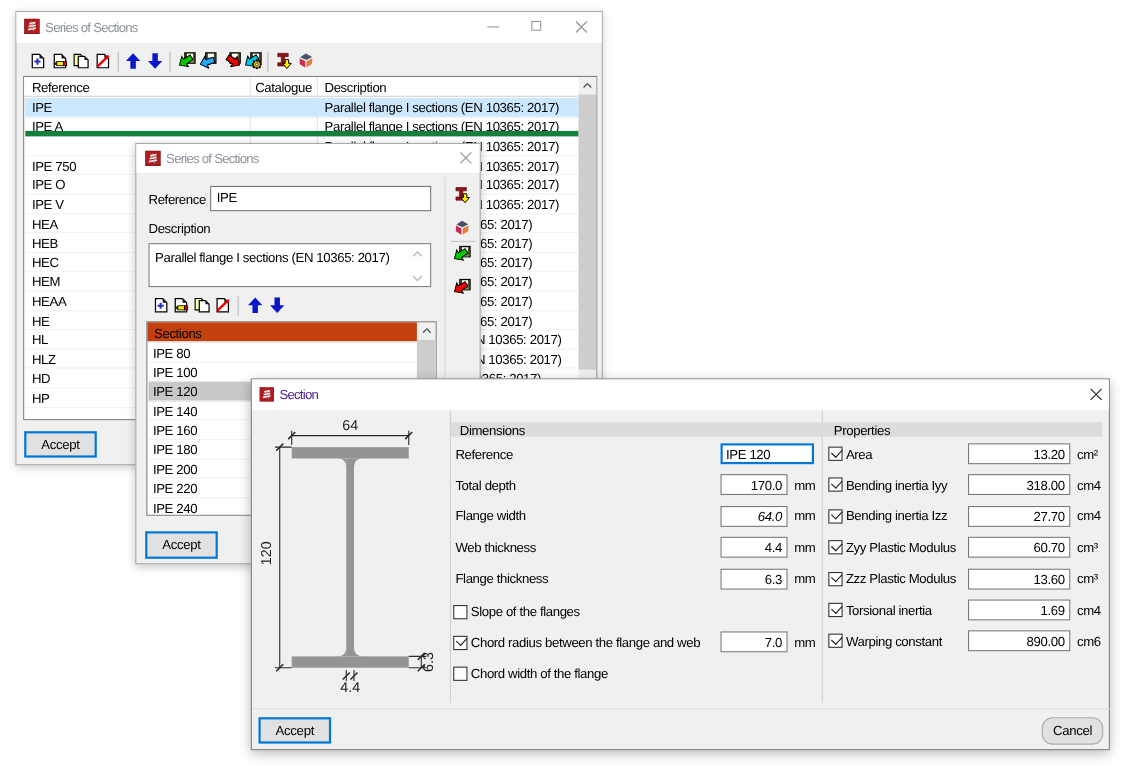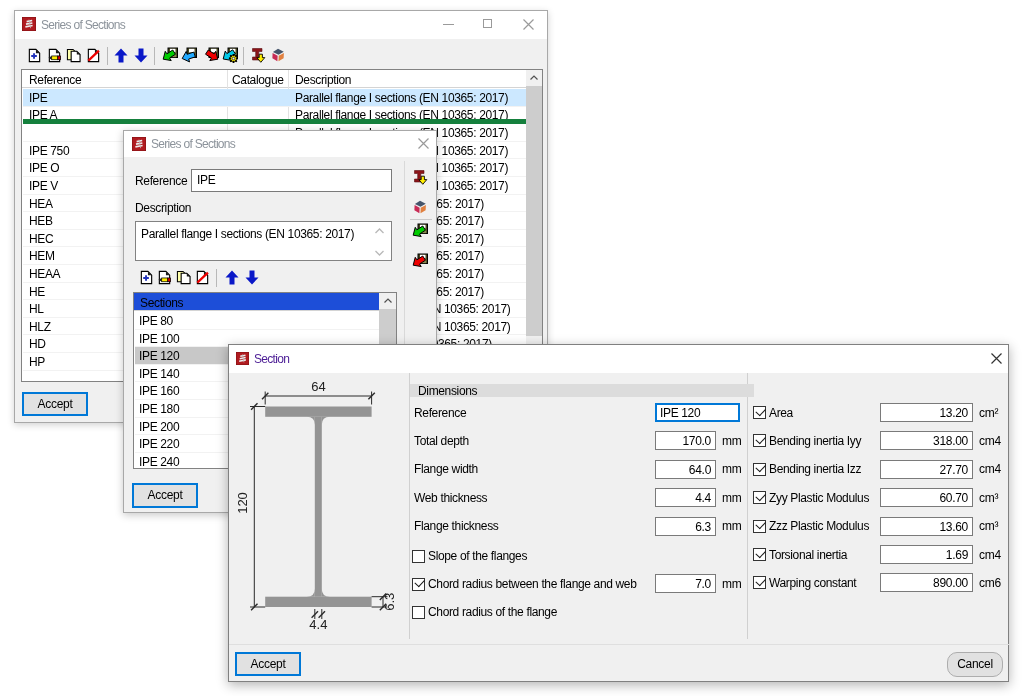--- a/index.html
+++ b/index.html
@@ -302,21 +302,21 @@
         </svg>
       </div>
       <div class="abs" style="left:121px;top:3px;">
         <svg width="14" height="15" viewBox="0 0 14 15">
           <polygon points="7,14.5 13.5,7.5 9.5,7.5 9.5,0.5 4.5,0.5 4.5,7.5 0.5,7.5" fill="#0a18c8"></polygon>
         </svg>
       </div>
     </div>
 
   <div class="abs" style="left:9px; top:161px; width:264px; height:177px; background:#fff; border:1px solid #828282;">
-    <div class="abs" style="left:0; top:0; width:100%; height:18px; background:#1d4ed8; border-bottom:1px solid #d4d4d4;">
+    <div class="abs" style="left:0; top:0; width:100%; height:18px; background:#c2410c; border-bottom:1px solid #d4d4d4;">
       <div class="lbl" style="left:6px; top:3px;">Sections</div>
     </div>
     <div id="t2rows">
       <div class="row" style="left:1px;top:19.0px;width:244px;height:17.6px;border-bottom:1px solid #f2f2f2;">
           <span class="abs" style="left:4px;top:2px;">IPE 80</span>
         </div>
       <div class="row" style="left:1px;top:36.6px;width:244px;height:17.6px;border-bottom:1px solid #f2f2f2;">
           <span class="abs" style="left:4px;top:2px;">IPE 100</span>
         </div>
       <div class="row" style="left:1px;top:54.2px;width:244px;height:17.6px;background:#c8c8c8;border-bottom:1px solid #f2f2f2;">
@@ -453,21 +453,21 @@
   <div class="inp" style="left:426px;top:58.0px;width:85px;height:19px;border:2px solid #0078d7;">
         <div class="lbl" style="left:3px;top:1px;">IPE 120</div>
       </div>
   <div class="lbl" style="left:185px;top:88.9px;">Total depth</div>
   <div class="inp" style="left:426px;top:86.4px;width:61px;height:19px;">
         <div class="num" style="right:4px;top:2px;left:0;">170.0</div>
       </div>
   <div class="unit" style="left:493px;top:88.9px;">mm</div>
   <div class="lbl" style="left:185px;top:117.3px;">Flange width</div>
   <div class="inp" style="left:426px;top:114.8px;width:61px;height:19px;">
-        <div class="num" style="right:4px;top:2px;left:0;">64.0</div>
+        <div class="num" style="right:4px;top:2px;left:0;font-style:italic;">64.0</div>
       </div>
   <div class="unit" style="left:493px;top:117.3px;">mm</div>
   <div class="lbl" style="left:185px;top:145.7px;">Web thickness</div>
   <div class="inp" style="left:426px;top:143.2px;width:61px;height:19px;">
         <div class="num" style="right:4px;top:2px;left:0;">4.4</div>
       </div>
   <div class="unit" style="left:493px;top:145.7px;">mm</div>
   <div class="lbl" style="left:185px;top:174.1px;">Flange thickness</div>
   <div class="inp" style="left:426px;top:171.6px;width:61px;height:19px;">
         <div class="num" style="right:4px;top:2px;left:0;">6.3</div>
@@ -475,23 +475,26 @@
   <div class="unit" style="left:493px;top:174.1px;">mm</div>
   <div class="ck" style="left:183px;top:204.5px;"></div>
       <div class="lbl" style="left:199px;top:203.5px;">Slope of the flanges</div>
   <div class="ck c" style="left:183px;top:232.9px;"></div>
       <div class="lbl" style="left:199px;top:231.9px;">Chord radius between the flange and web</div>
   <div class="inp" style="left:426px;top:229.4px;width:61px;height:19px;">
         <div class="num" style="right:4px;top:2px;left:0;">7.0</div>
       </div>
   <div class="unit" style="left:493px;top:231.9px;">mm</div>
   <div class="ck" style="left:183px;top:261.3px;"></div>
-      <div class="lbl" style="left:199px;top:260.3px;">Chord radius of the flange</div>
-  </div>
-
+      <div class="lbl" style="left:199px;top:260.3px;">Chord width of the flange</div>
+  </div>
+
+  <div class="abs" style="left:521px; top:39px; width:252px; height:13px; background:#dcdcdc;">
+      <div class="lbl" style="left:8px; top:0px;">Properties</div>
+    </div>
   <div id="proprows">
   <div class="ck c" style="left:524px;top:61.0px;"></div>
   <div class="lbl" style="left:540px;top:60.5px;text-align:right;">Area</div>
   <div class="inp" style="left:651px;top:58.0px;width:93px;height:19px;">
         <div class="num" style="right:4px;top:2px;left:0;">13.20</div>
       </div>
   <div class="unit" style="left:750px;top:60.5px;">cm²</div>
   <div class="ck c" style="left:524px;top:89.4px;"></div>
   <div class="lbl" style="left:540px;top:88.9px;">Bending inertia Iyy</div>
   <div class="inp" style="left:651px;top:86.4px;width:93px;height:19px;">

